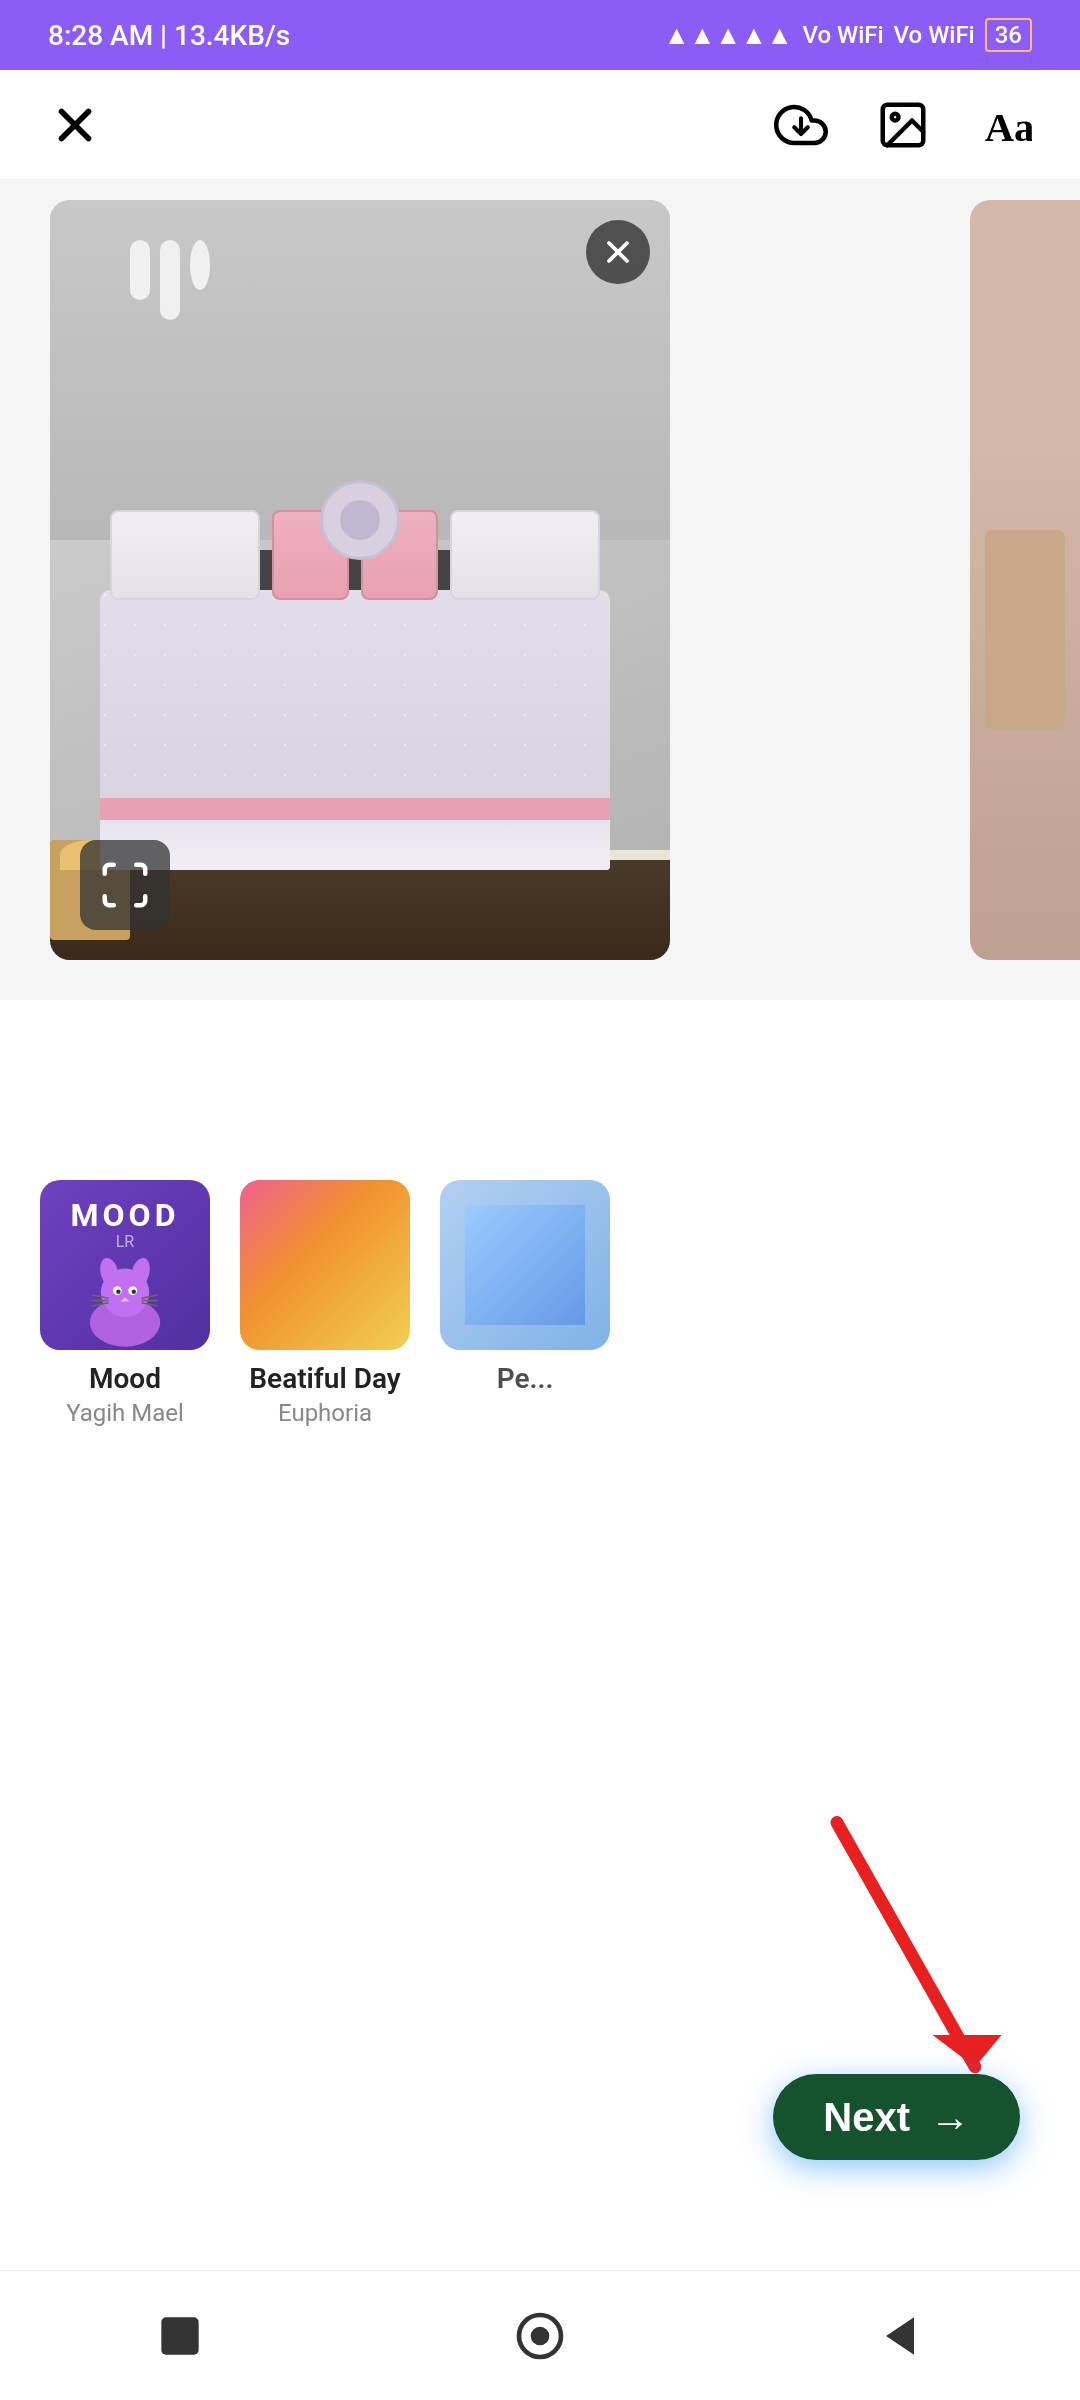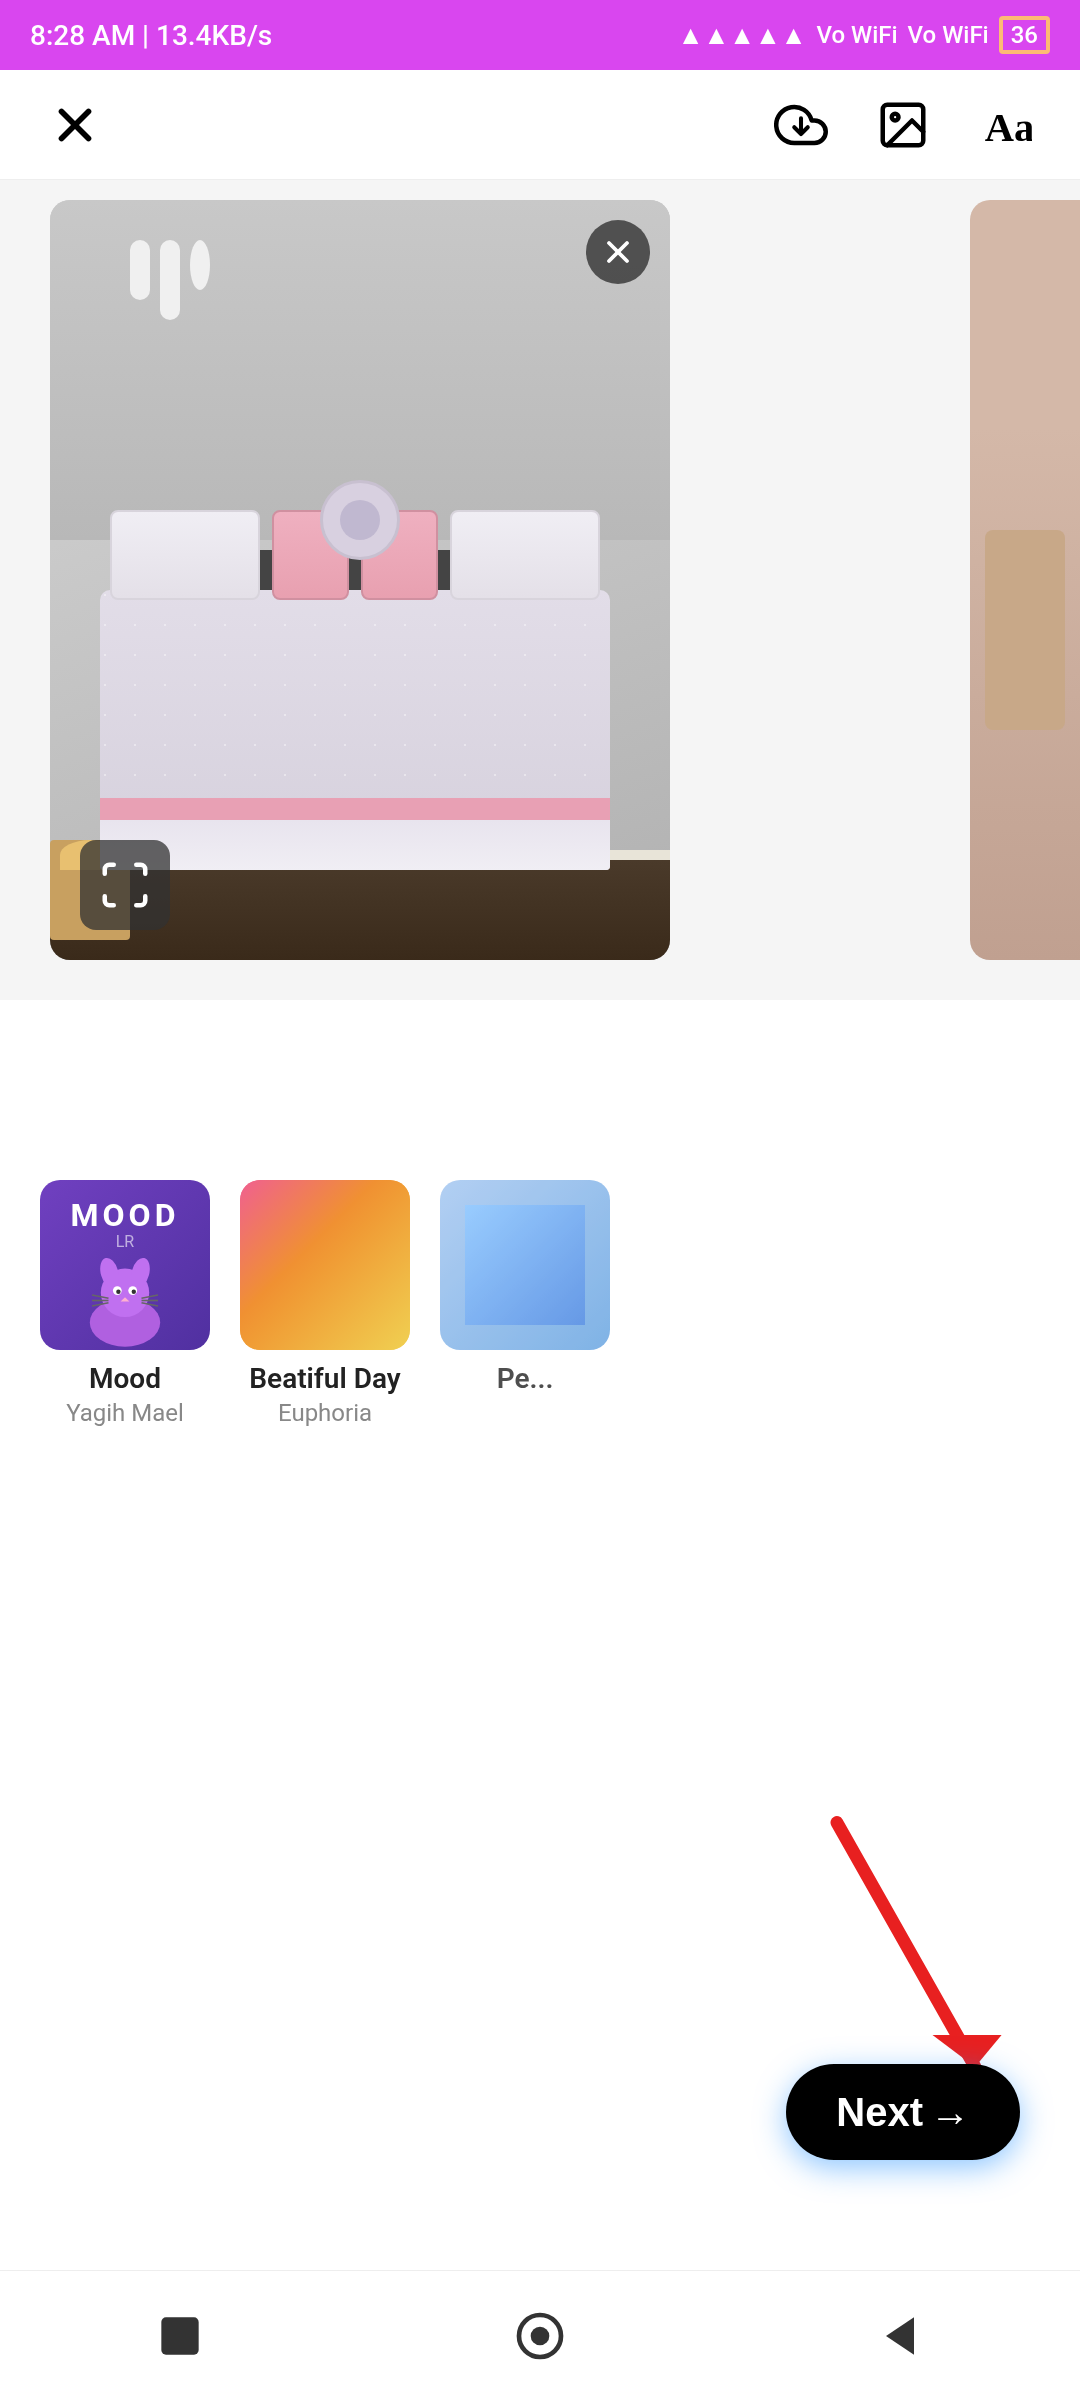--- a/index.html
+++ b/index.html
@@ -9,27 +9,27 @@
       width: 1080px;
       height: 2400px;
       background: #ffffff;
       font-family: -apple-system, BlinkMacSystemFont, 'Segoe UI', Roboto, sans-serif;
       overflow: hidden;
       position: relative;
     }
 
     
     .status-bar {
-      background: #d946ef;
+      background: #8b5cf6;
       color: #fff;
       height: 70px;
       display: flex;
       align-items: center;
       justify-content: space-between;
-      padding: 0 30px;
+      padding: 0 48px;
       font-size: 28px;
       font-weight: 500;
     }
     .status-right {
       display: flex;
       align-items: center;
       gap: 10px;
     }
 
     
@@ -284,31 +284,31 @@
       width: 260px;
       height: 320px;
       pointer-events: none;
     }
 
     
     .next-btn {
       position: absolute;
       bottom: 240px;
       right: 60px;
-      background: #000000;
+      background: #14532d;
       color: #fff;
       border: none;
       border-radius: 60px;
       padding: 0 50px;
-      height: 96px;
+      height: 86px;
       font-size: 40px;
       font-weight: 600;
       display: flex;
       align-items: center;
-      gap: 7px;
+      gap: 20px;
       cursor: pointer;
       box-shadow: 0 8px 30px rgba(32, 144, 255, 0.5);
     }
 
     
     .bottom-nav {
       position: absolute;
       bottom: 0;
       left: 0;
       right: 0;
@@ -342,21 +342,21 @@
   </style>
 </head>
 <body>
 
 <div class="status-bar">
   <span>8:28 AM | 13.4KB/s</span>
   <div class="status-right">
     <span style="font-size:26px;">▲▲▲▲▲</span>
     <span style="font-size:24px;">Vo WiFi</span>
     <span style="font-size:24px;">Vo WiFi</span>
-    <span style="font-size:24px; border: 4px solid #fdba74; padding: 1px 8px; border-radius: 4px;"><span>36</span></span>
+    <span style="font-size:24px; border: 2px solid #fdba74; padding: 1px 8px; border-radius: 4px;"><span>36</span></span>
   </div>
 </div>
 
 <div class="toolbar">
   <div class="icon-btn">
     <svg viewBox="0 0 24 24" fill="none" stroke="#000" stroke-width="2.5" stroke-linecap="round">
       <line x1="18" y1="6" x2="6" y2="18"></line>
       <line x1="6" y1="6" x2="18" y2="18"></line>
     </svg>
   </div>

